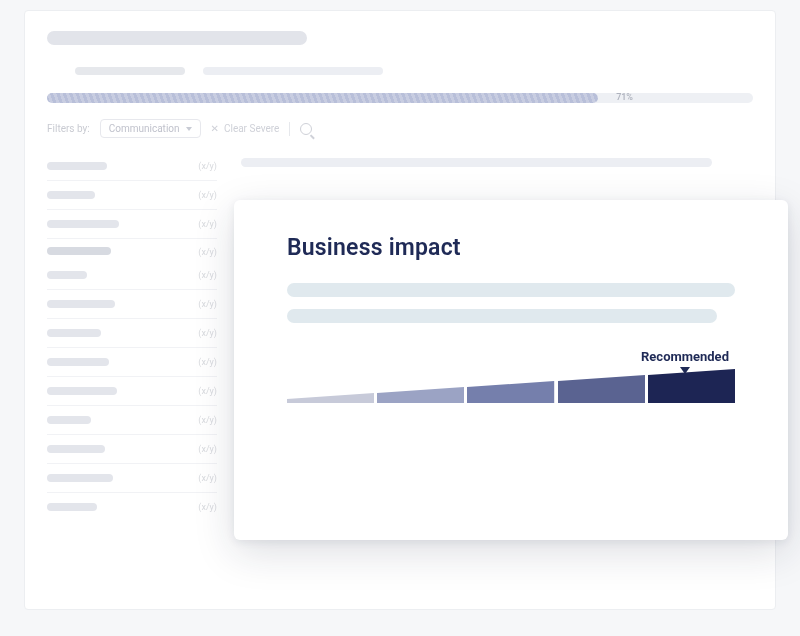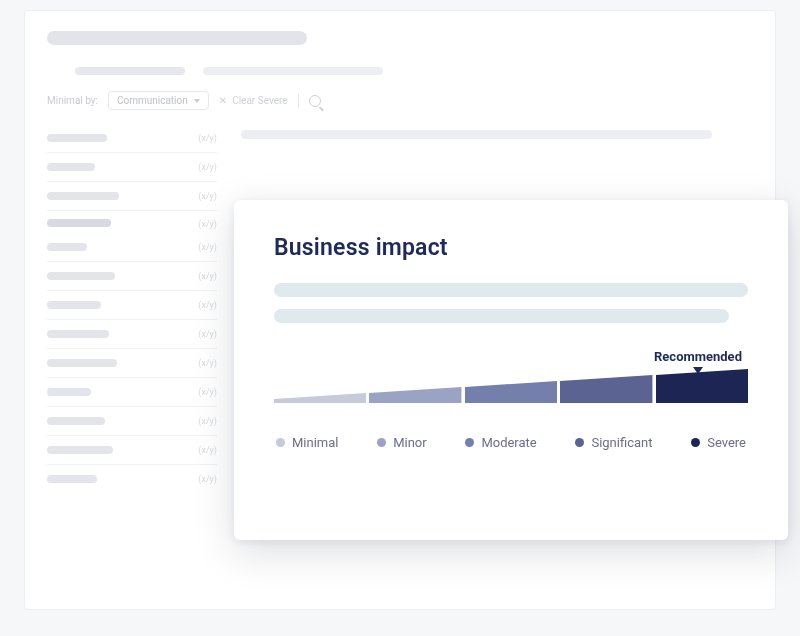--- a/index.html
+++ b/index.html
@@ -58,21 +58,21 @@
   .radio.checked::after{content:"";width:6px;height:6px;border-radius:50%;background:#c9cdd8;}
 
   
   .card {
     position: absolute;
     left: 234px; top: 200px;
     width: 554px; height: 340px;
     background: #ffffff;
     border-radius: 6px;
     box-shadow: 0 12px 40px rgba(30,35,60,0.15), 0 2px 8px rgba(30,35,60,0.08);
-    padding: 34px 40px 26px;
+    padding: 34px 53px 26px;
   }
   .card-title { font-size:23px; font-weight:600; color:#1f2a56; letter-spacing:0.2px; }
   .card-ph { height:14px; border-radius:8px; background:#e0e9ee; margin-top:22px; }
   .card-ph + .card-ph { margin-top:12px; }
 
   .chart-zone { margin-top:46px; position:relative; }
   .reco-wrap { position:absolute; right:0; top:-32px; text-align:center; width:100px;}
   .reco-label { font-size:13px; font-weight:700; color:#1f2a56;margin-top:12px; }
   .reco-caret { width:0;height:0;border-left:5px solid transparent;border-right:5px solid transparent;border-top:7px solid #1f2a56; margin:3px auto 0;}
 
@@ -94,23 +94,27 @@
 
     <div class="bg-header-row">
       <div class="bg-title ph"></div>
     </div>
 
     <div class="bg-sub-row">
       <div class="bg-sub-a"></div>
       <div class="bg-sub-b"></div>
     </div>
 
+    <div class="progress-wrap">
+      <div class="progress-fill" style="width:78%"></div>
+      <span class="progress-label">71%</span>
+    </div>
 
     <div class="filter-row">
-      <span class="filter-label">Minimal by:</span>
+      <span class="filter-label">Filters by:</span>
       <span class="filter-select">
         <span>Communication</span>
         <span class="chev-down"></span>
       </span>
       <span class="clear-btn">
         <span class="x-icon">✕</span>
         <span>Clear Severe</span>
       </span>
       <span class="vline"></span>
       <span class="search-icon"></span>
@@ -217,39 +221,16 @@
             <svg viewBox="0 0 100 34" preserveAspectRatio="none">
               <polygon points="0,34 0,12 100,6 100,34" fill="#5a6391"></polygon>
             </svg>
           </div>
           <div class="wedge">
             <svg viewBox="0 0 100 34" preserveAspectRatio="none">
               <polygon points="0,34 0,6 100,0 100,34" fill="#1d2554"></polygon>
             </svg>
           </div>
         </div>
-      <div class="legend">
-
-      <div class="legend-item">
-            <span class="legend-dot" style="background: rgb(199, 202, 217);"></span>
-            <span>Minimal</span>
-          </div>
-          <div class="legend-item">
-            <span class="legend-dot" style="background: rgb(155, 163, 196);"></span>
-            <span>Minor</span>
-          </div>
-          <div class="legend-item">
-            <span class="legend-dot" style="background: rgb(117, 127, 172);"></span>
-            <span>Moderate</span>
-          </div>
-          <div class="legend-item">
-            <span class="legend-dot" style="background: rgb(90, 99, 145);"></span>
-            <span>Significant</span>
-          </div>
-          <div class="legend-item">
-            <span class="legend-dot" style="background: rgb(29, 37, 84);"></span>
-            <span>Severe</span>
-          </div>
-        </div>
     </div>
   </div>
 
 </div>
 
 </body></html>

